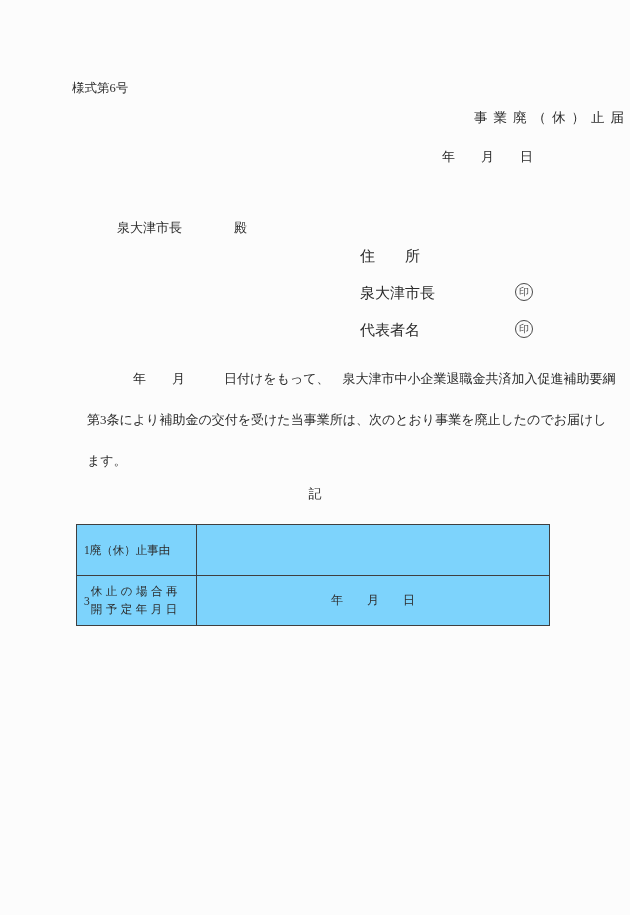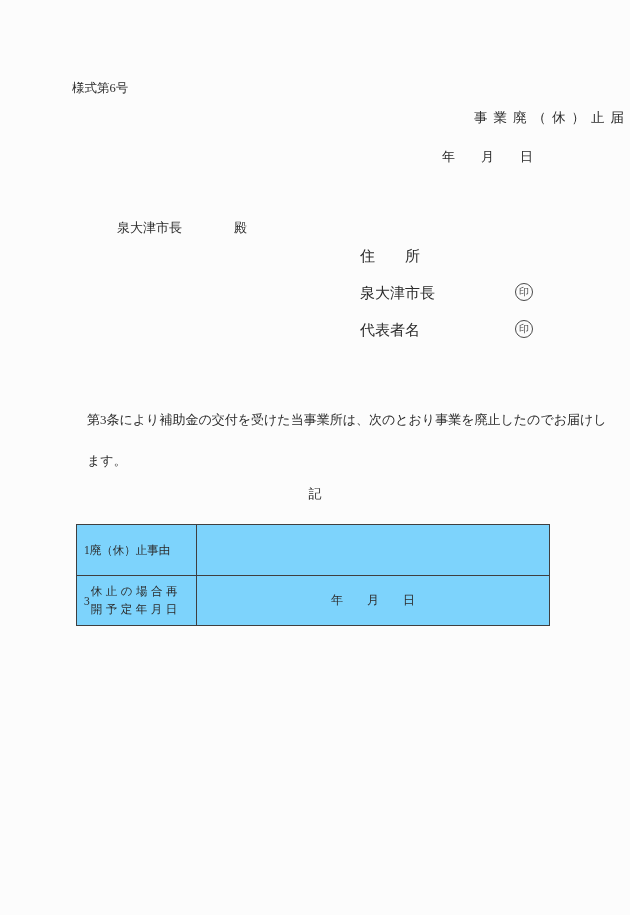--- a/index.html
+++ b/index.html
@@ -131,20 +131,21 @@
     <span>泉大津市長</span><span class="honorific">殿</span>
   </div>
 
   <div class="abs signer-label addr-label">住　　所</div>
   <div class="abs signer-label biz-label">泉大津市長</div>
   <div class="abs signer-label rep-label">代表者名</div>
 
   <div class="seal seal-1">印</div>
   <div class="seal seal-2">印</div>
 
+  <div class="abs body-line body-line-1">年　　月　　　日付けをもって、　泉大津市中小企業退職金共済加入促進補助要綱</div>
   <div class="abs body-line body-line-2">第3条により補助金の交付を受けた当事業所は、次のとおり事業を廃止したのでお届けし</div>
   <div class="abs body-line body-line-3">ます。</div>
 
   <div class="abs ki-heading">記</div>
 
   <table class="form-table">
     <tbody>
       <tr class="row-1">
         <td class="label-cell">
           <span class="label-inline"><span>1</span><span>廃（休）止事由</span></span>

